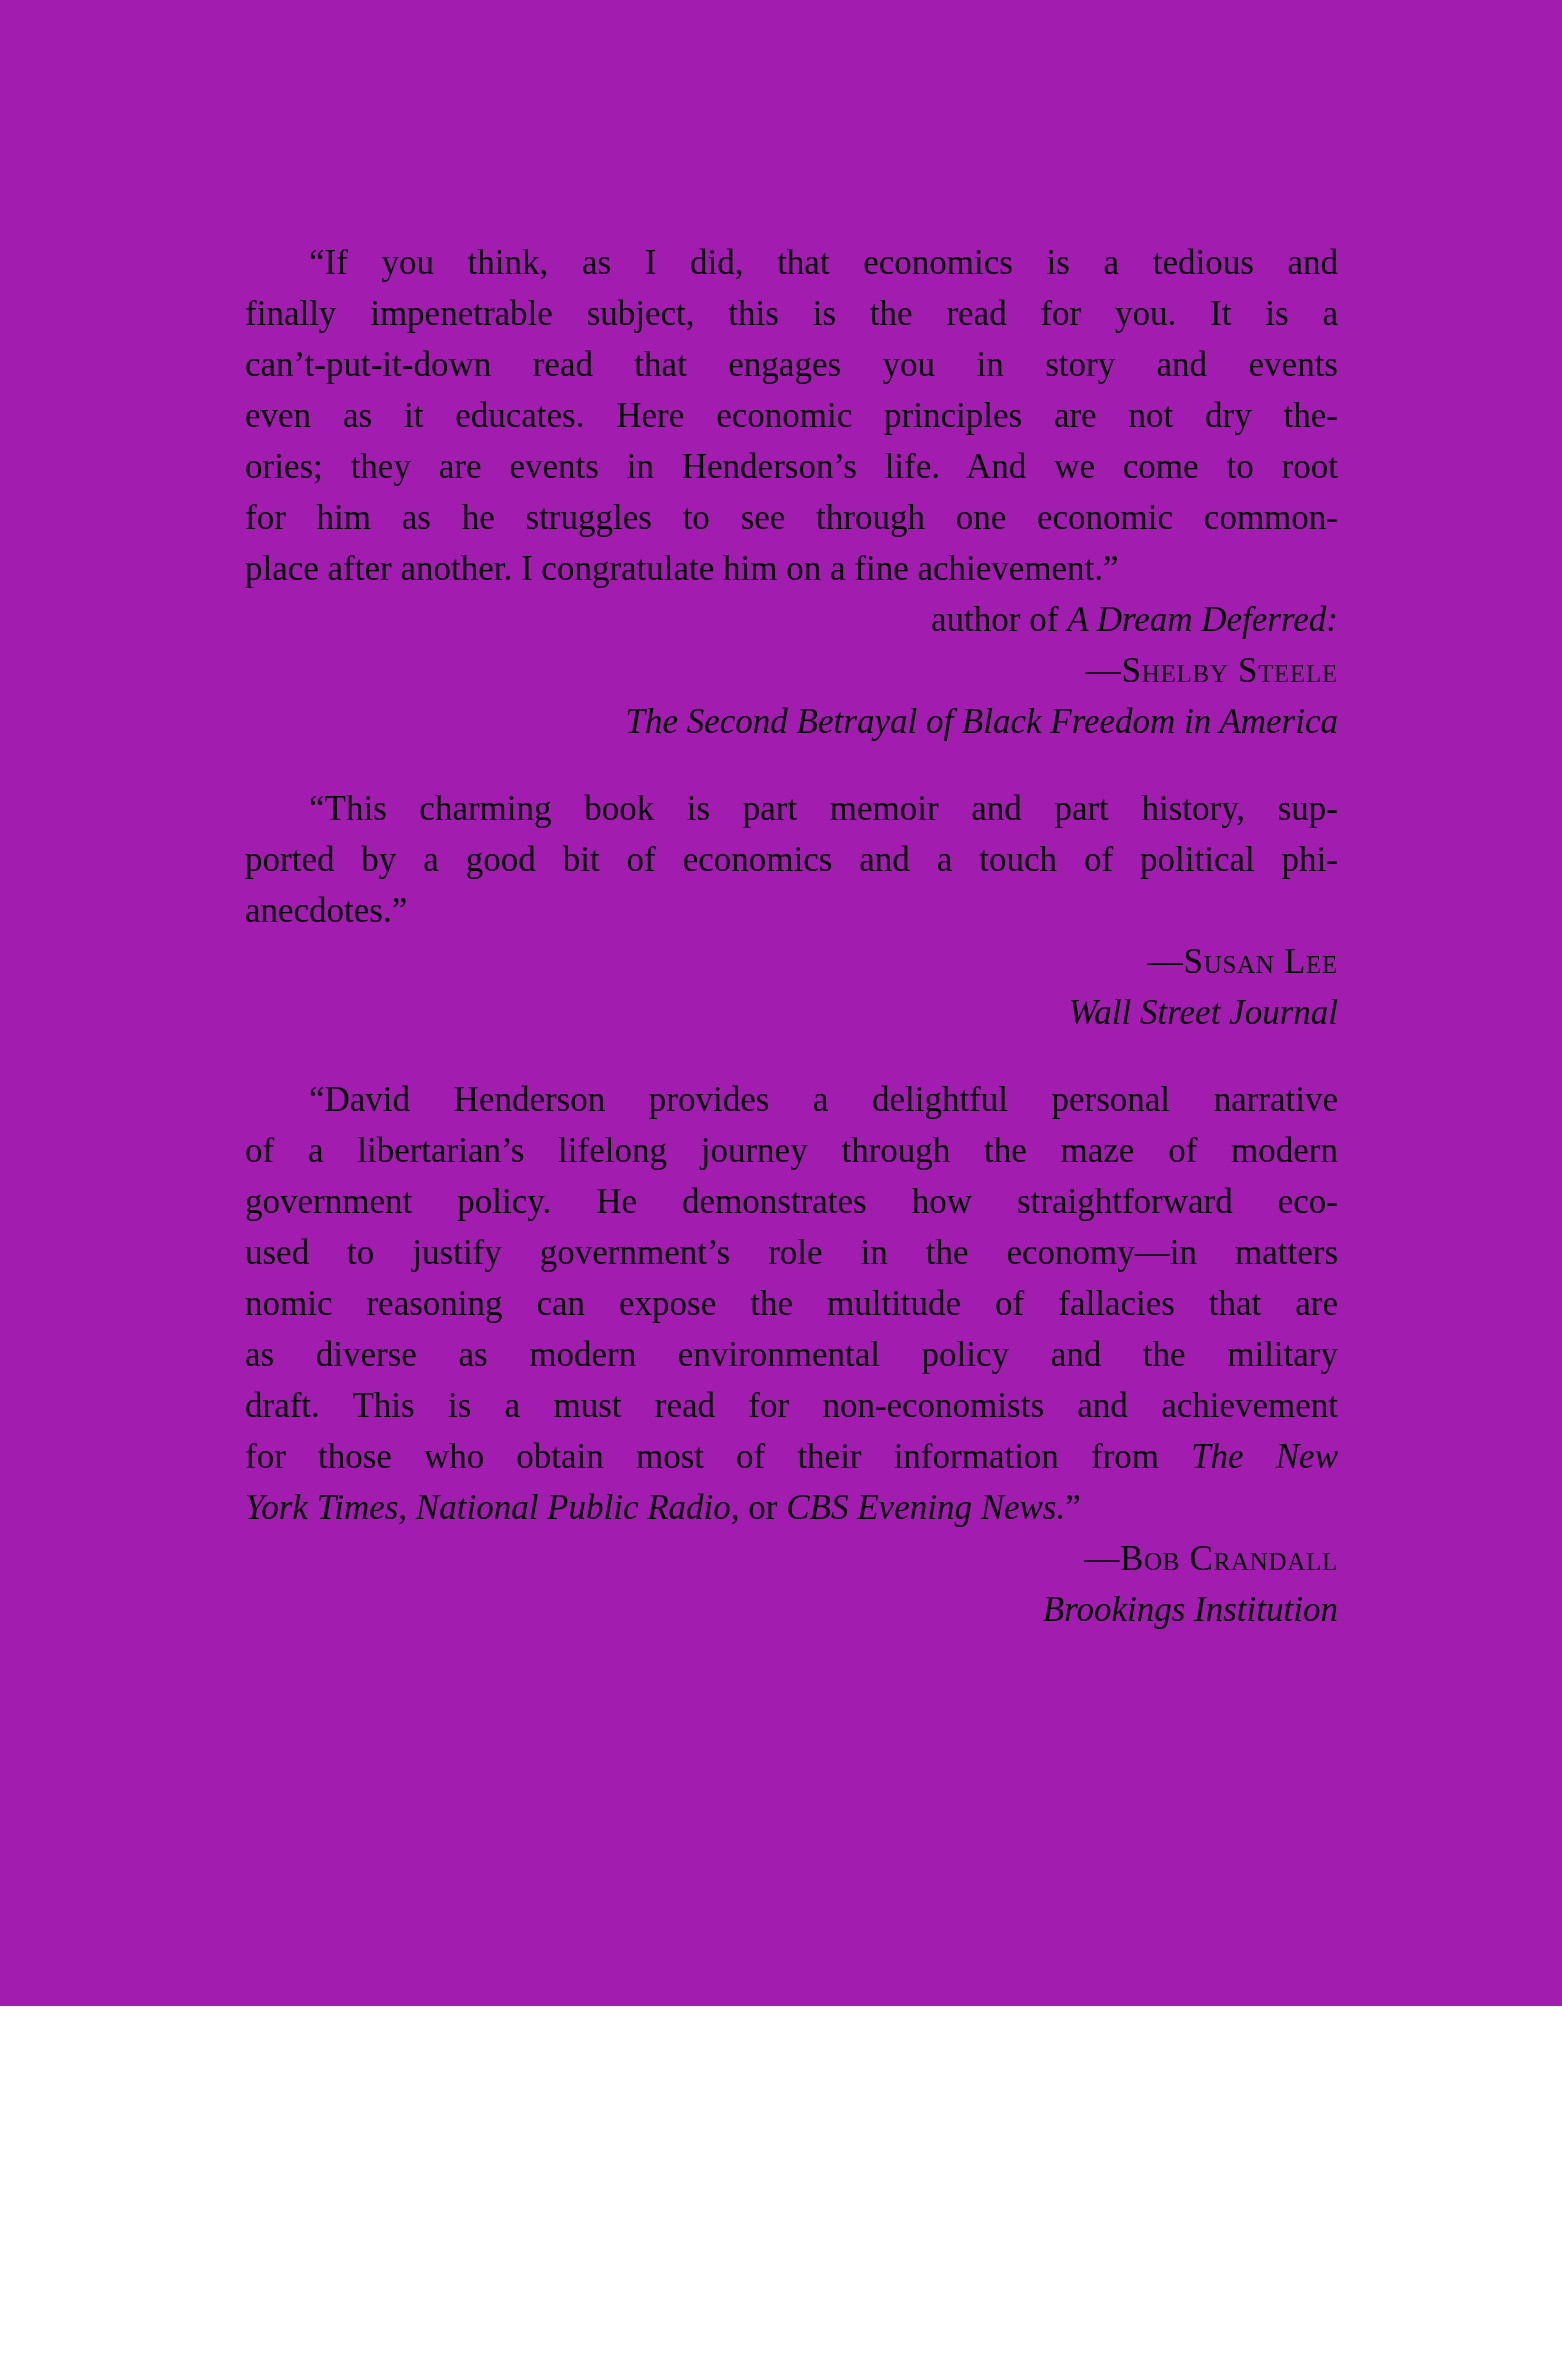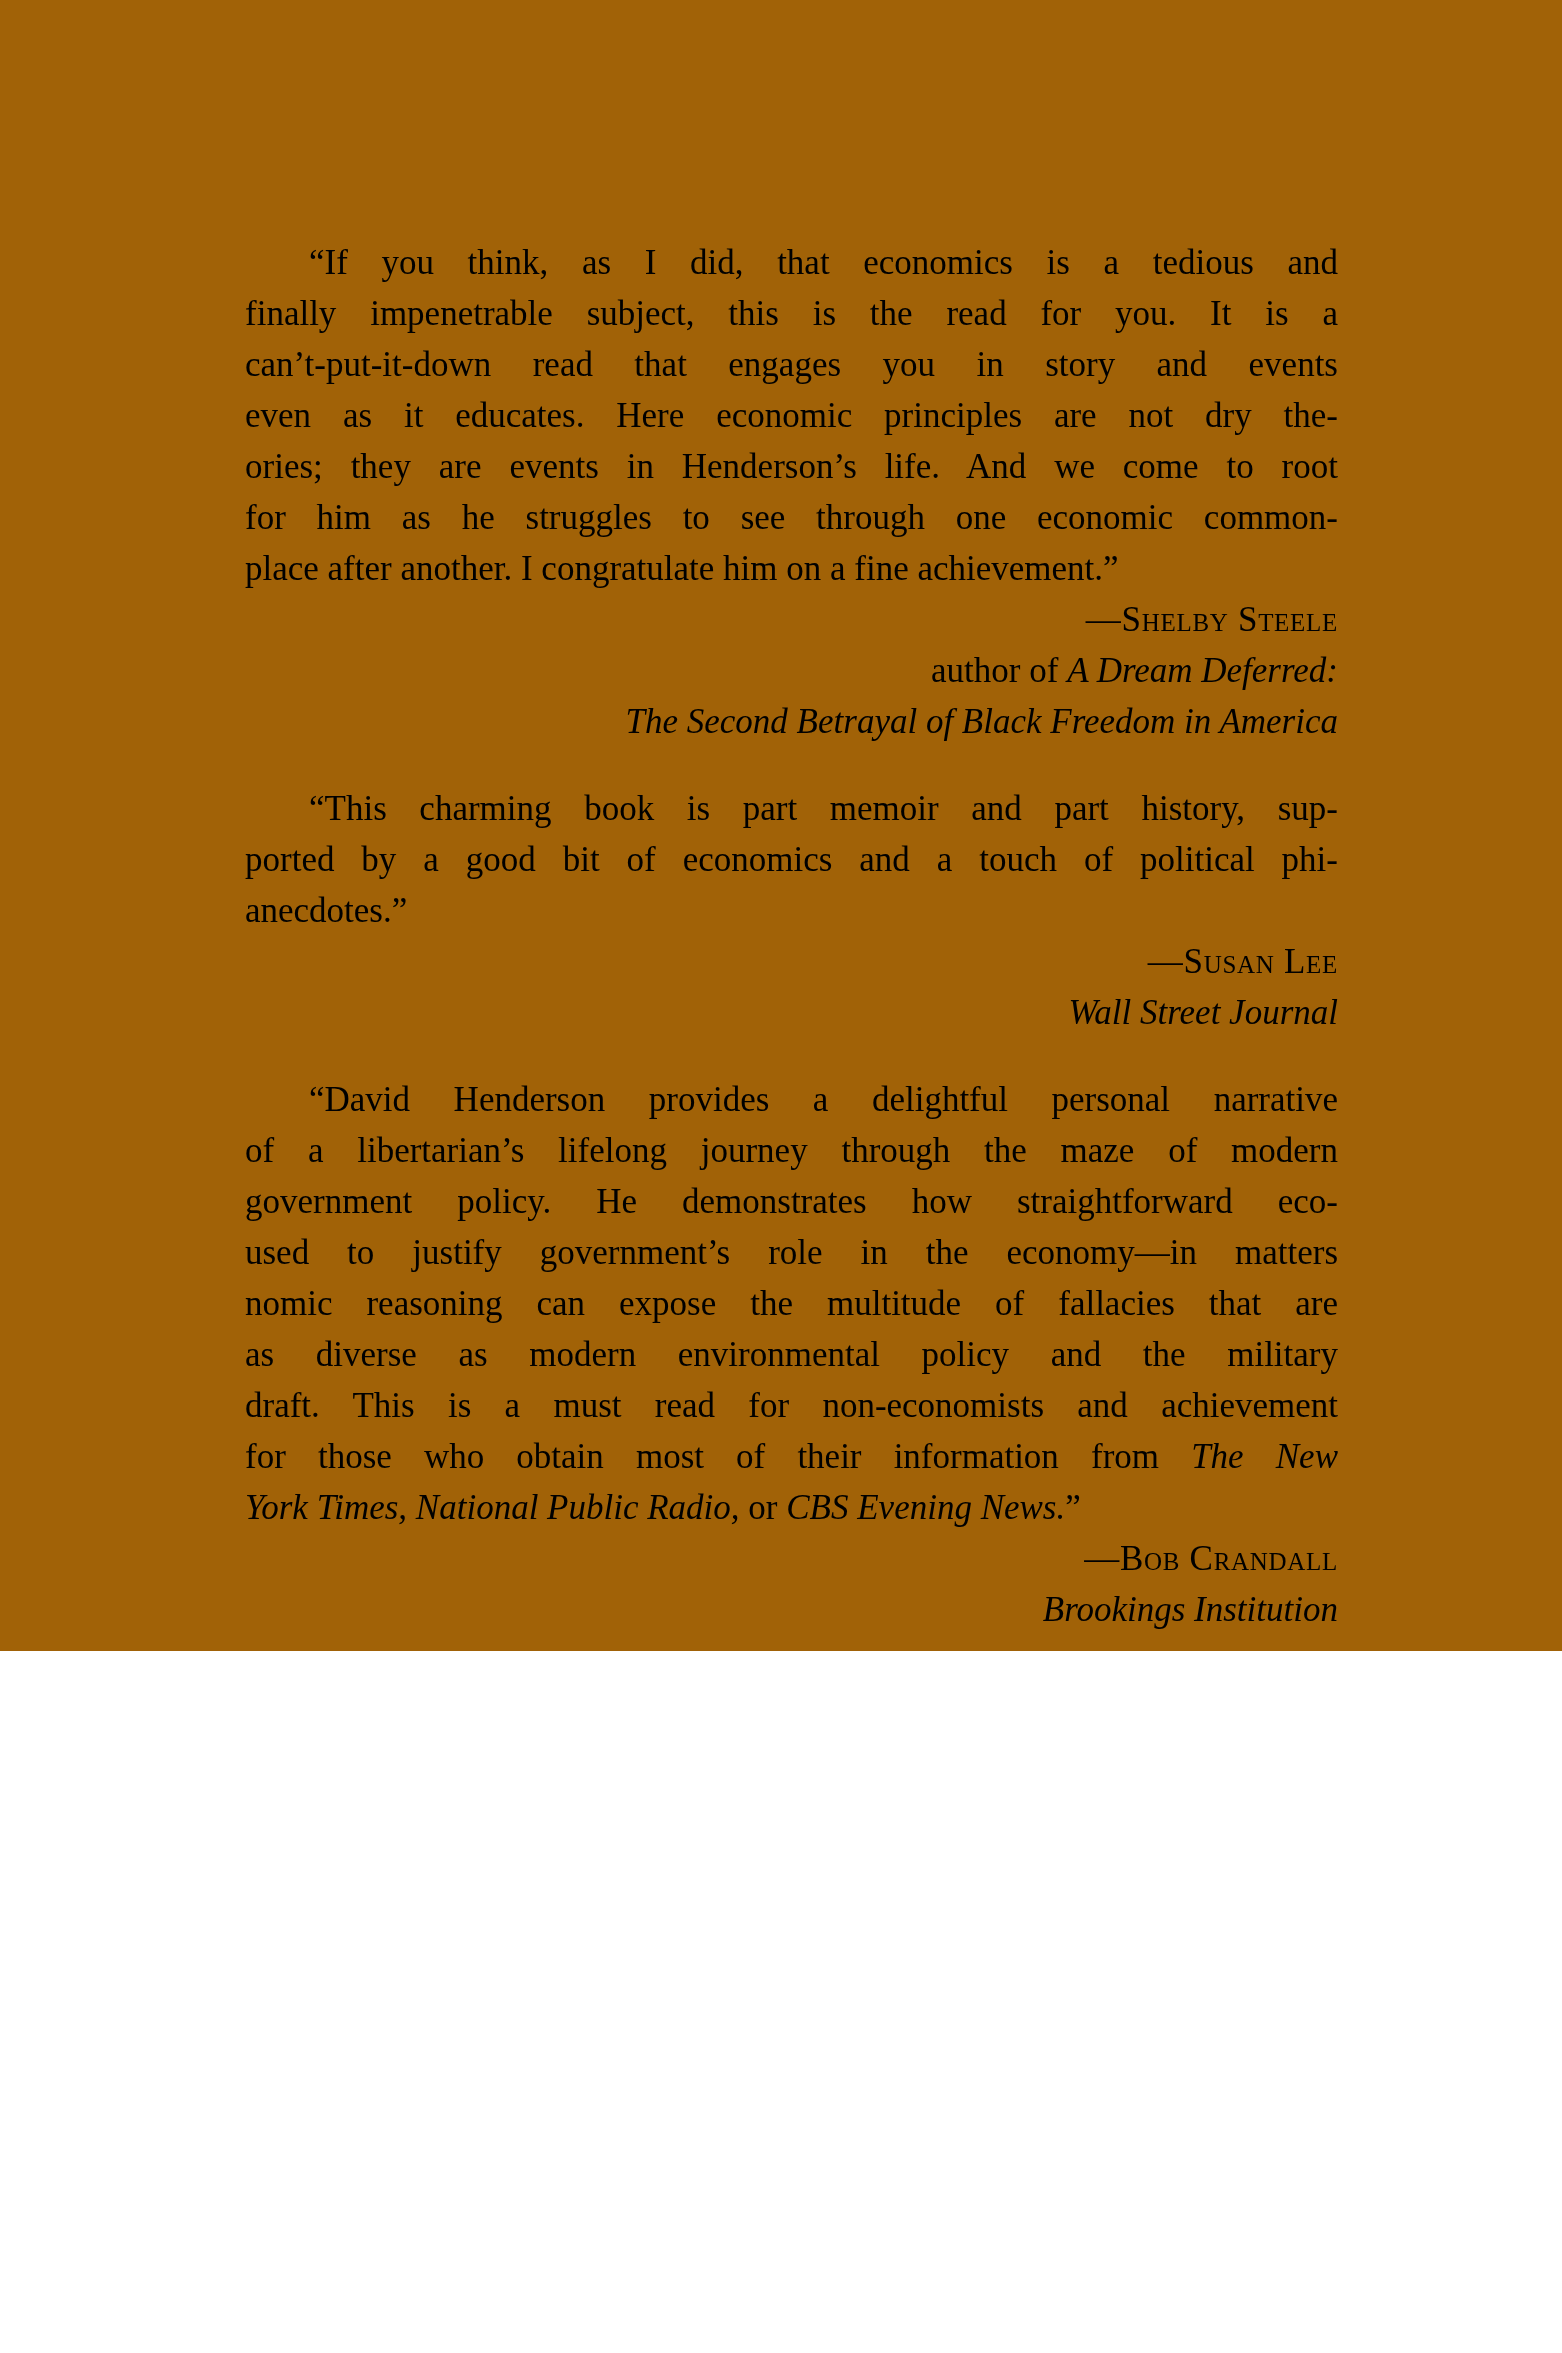--- a/index.html
+++ b/index.html
@@ -3,22 +3,22 @@
 <meta charset="utf-8">
 <style>
   html, body {
     margin: 0;
     padding: 0;
     background: #ffffff;
   }
   .page {
     position: relative;
     width: 1562px;
-    height: 1651px;
-    background: #a16207;
+    height: 2006px;
+    background: #a21caf;
     color: #000000;
     font-family: "Liberation Serif", "DejaVu Serif", serif;
     overflow: hidden;
   }
   .content {
     position: absolute;
     left: 245px;
     top: 237px;
     width: 1093px;
     font-size: 35px;
@@ -57,22 +57,22 @@
         <div class="quote-body">
           <div class="line first"><span>“If you think, as I did, that economics is a tedious and</span></div>
           <div class="line"><span>finally impenetrable subject, this is the read for you. It is a</span></div>
           <div class="line"><span>can’t-put-it-down read that engages you in story and events</span></div>
           <div class="line"><span>even as it educates. Here economic principles are not dry the-</span></div>
           <div class="line"><span>ories; they are events in Henderson’s life. And we come to root</span></div>
           <div class="line"><span>for him as he struggles to see through one economic common-</span></div>
           <div class="line last"><span>place after another. I congratulate him on a fine achievement.”</span></div>
         </div>
         <div class="attribution">
+          <div class="attr-line"><span>author of </span><i>A Dream Deferred:</i></div>
           <div class="attr-line smallcaps"><span>—Shelby Steele</span></div>
-          <div class="attr-line"><span>author of </span><i>A Dream Deferred:</i></div>
           <div class="attr-line"><i>The Second Betrayal of Black Freedom in America</i></div>
         </div>
       </div>
       <div class="quote">
         <div class="quote-body">
           <div class="line first"><span>“This charming book is part memoir and part history, sup-</span></div>
           <div class="line"><span>ported by a good bit of economics and a touch of political phi-</span></div>
           <div class="line last"><span>anecdotes.”</span></div>
         </div>
         <div class="attribution">

